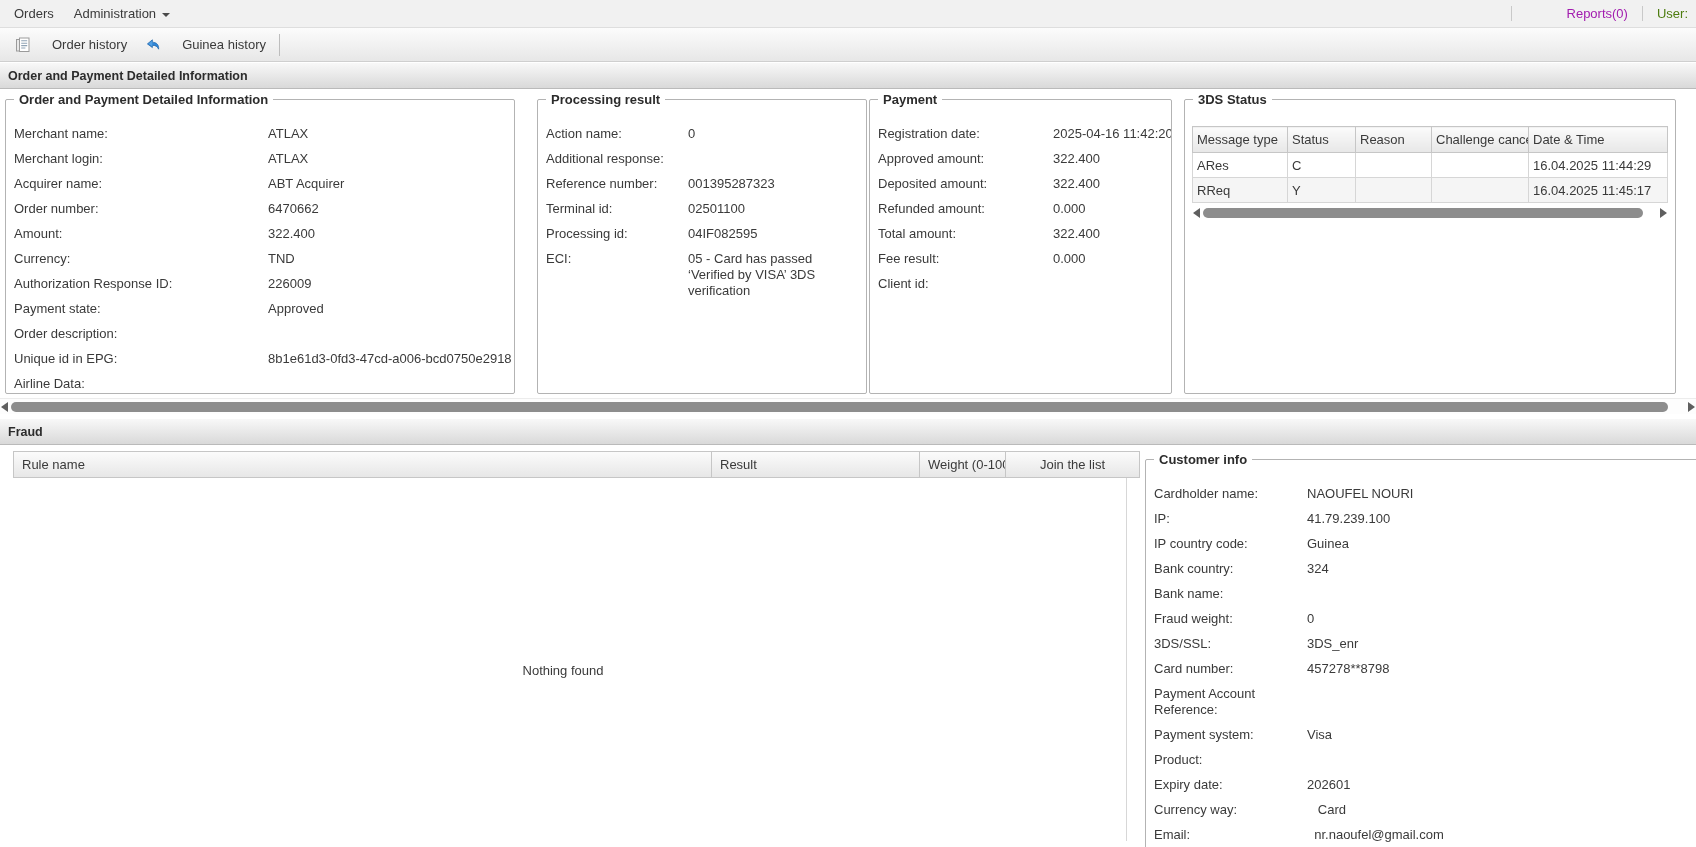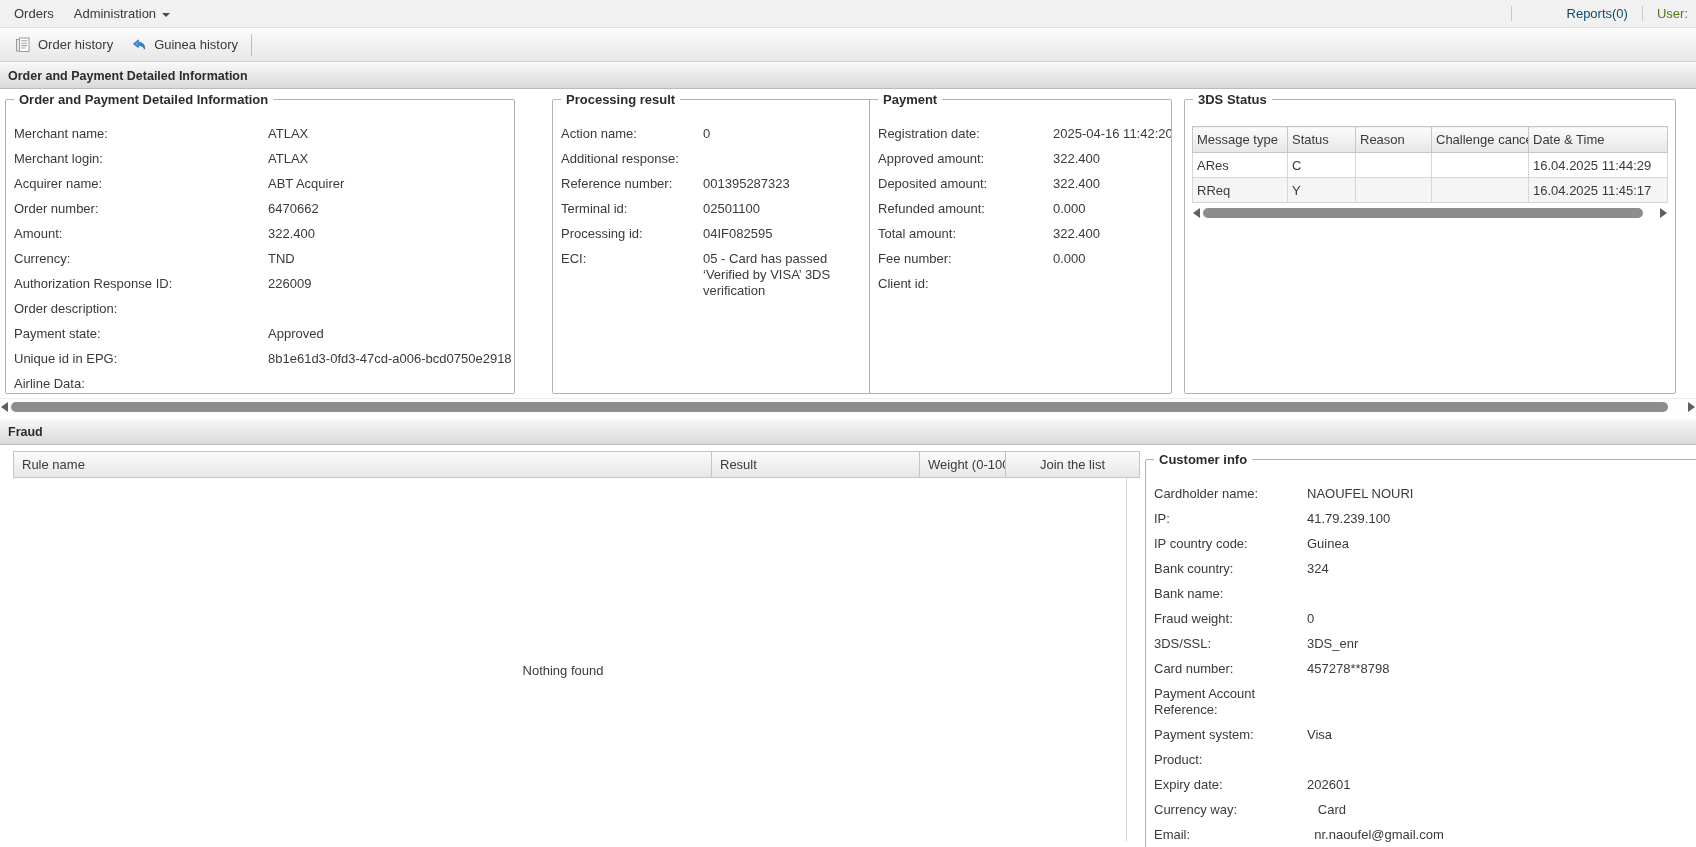--- a/index.html
+++ b/index.html
@@ -14,30 +14,30 @@
     height:28px; background:#f1f1f1; border-bottom:1px solid #dedede;
     display:flex; align-items:center; padding:0 8px;
   }
   .menu-item { padding:0 6px; margin-right:8px; cursor:default; display:flex; align-items:center; }
   .caret {
     display:inline-block; width:0; height:0; margin-left:6px; margin-top:2px;
     border-left:4px solid transparent; border-right:4px solid transparent;
     border-top:4px solid #4a4a4a;
   }
   .menubar-right { margin-left:auto; display:flex; align-items:center; }
-  .reports-link { color:#0c4a6e; padding:0 14px;margin-left:41px; }
+  .reports-link { color:#a21caf; padding:0 14px;margin-left:41px; }
   .sep-v { width:1px; height:15px; background:#c9c9c9; }
   .user-label { color:#4d7c0f; padding-left:14px; white-space:nowrap; }
 
   
   .toolbar {
     height:34px; background:linear-gradient(#fcfcfc,#e7e7e7);
     border-bottom:1px solid #cfcfcf; display:flex; align-items:center; padding:0 6px;
   }
-  .tool-btn { display:flex; align-items:center; gap:7px; padding:4px 9px; border-radius:3px; cursor:default;justify-content:flex-end; }
+  .tool-btn { display:flex; align-items:center; gap:21px; padding:4px 9px; border-radius:3px; cursor:default;justify-content:flex-end; }
   .toolbar .sep-v { height:22px; margin-left:4px; background:#bdbdbd; }
 
   
   .sectionbar {
     height:27px; background:linear-gradient(#f8f8f8,#d9d9d9);
     border-top:1px solid #fff; border-bottom:1px solid #bababa;
     display:flex; align-items:center; padding:0 8px;
     font-weight:bold; font-size:12.5px; color:#2c2c2c;
   }
 
@@ -46,21 +46,21 @@
   .fieldset {
     position:absolute; top:10px; height:295px;
     border:1px solid #b3b3b3; border-radius:2px; background:#fff;
   }
   .legend {
     position:absolute; top:-8px; left:8px; background:#fff; padding:0 5px;
     font-weight:bold; color:#2c2c2c; white-space:nowrap;
   }
   .fs-body { padding:26px 8px 4px 8px; overflow:hidden; height:100%; }
   #fs-order      { left:5px;    width:510px; }
-  #fs-processing { left:552px;  width:330px; }
+  #fs-processing { left:537px;  width:330px; }
   #fs-payment    { left:869px;  width:303px; }
   #fs-3ds        { left:1184px; width:492px; }
   #fs-customer   { left:1145px; top:14px; width:560px; height:420px; position:absolute;
                    border:1px solid #b3b3b3; border-radius:2px; background:#fff; }
 
   .row { display:flex; align-items:flex-start; margin-bottom:9px; line-height:16px; }
   .lbl { flex:none; padding-right:8px; }
   .val { flex:1; }
   #fs-order .lbl      { width:254px; }
   #fs-processing .lbl { width:142px; }
@@ -196,27 +196,27 @@
           <span class="lbl">Currency:</span>
           <span class="val">TND</span>
         </div>
 
         <div class="row">
           <span class="lbl">Authorization Response ID:</span>
           <span class="val">226009</span>
         </div>
 
         <div class="row">
-          <span class="lbl">Order description:</span>
-          <span class="val"></span>
-        </div>
-
-        <div class="row">
           <span class="lbl">Payment state:</span>
           <span class="val">Approved</span>
+        </div>
+
+        <div class="row">
+          <span class="lbl">Order description:</span>
+          <span class="val"></span>
         </div>
 
         <div class="row">
           <span class="lbl">Unique id in EPG:</span>
           <span class="val">8b1e61d3-0fd3-47cd-a006-bcd0750e2918</span>
         </div>
 
         <div class="row">
           <span class="lbl">Airline Data:</span>
           <span class="val"></span>
@@ -284,21 +284,21 @@
           <span class="lbl">Refunded amount:</span>
           <span class="val">0.000</span>
         </div>
 
         <div class="row">
           <span class="lbl">Total amount:</span>
           <span class="val">322.400</span>
         </div>
 
         <div class="row">
-          <span class="lbl">Fee number:</span>
+          <span class="lbl">Fee result:</span>
           <span class="val">0.000</span>
         </div>
 
         <div class="row">
           <span class="lbl">Client id:</span>
           <span class="val"></span>
         </div>
       </div>
   </div>
 

